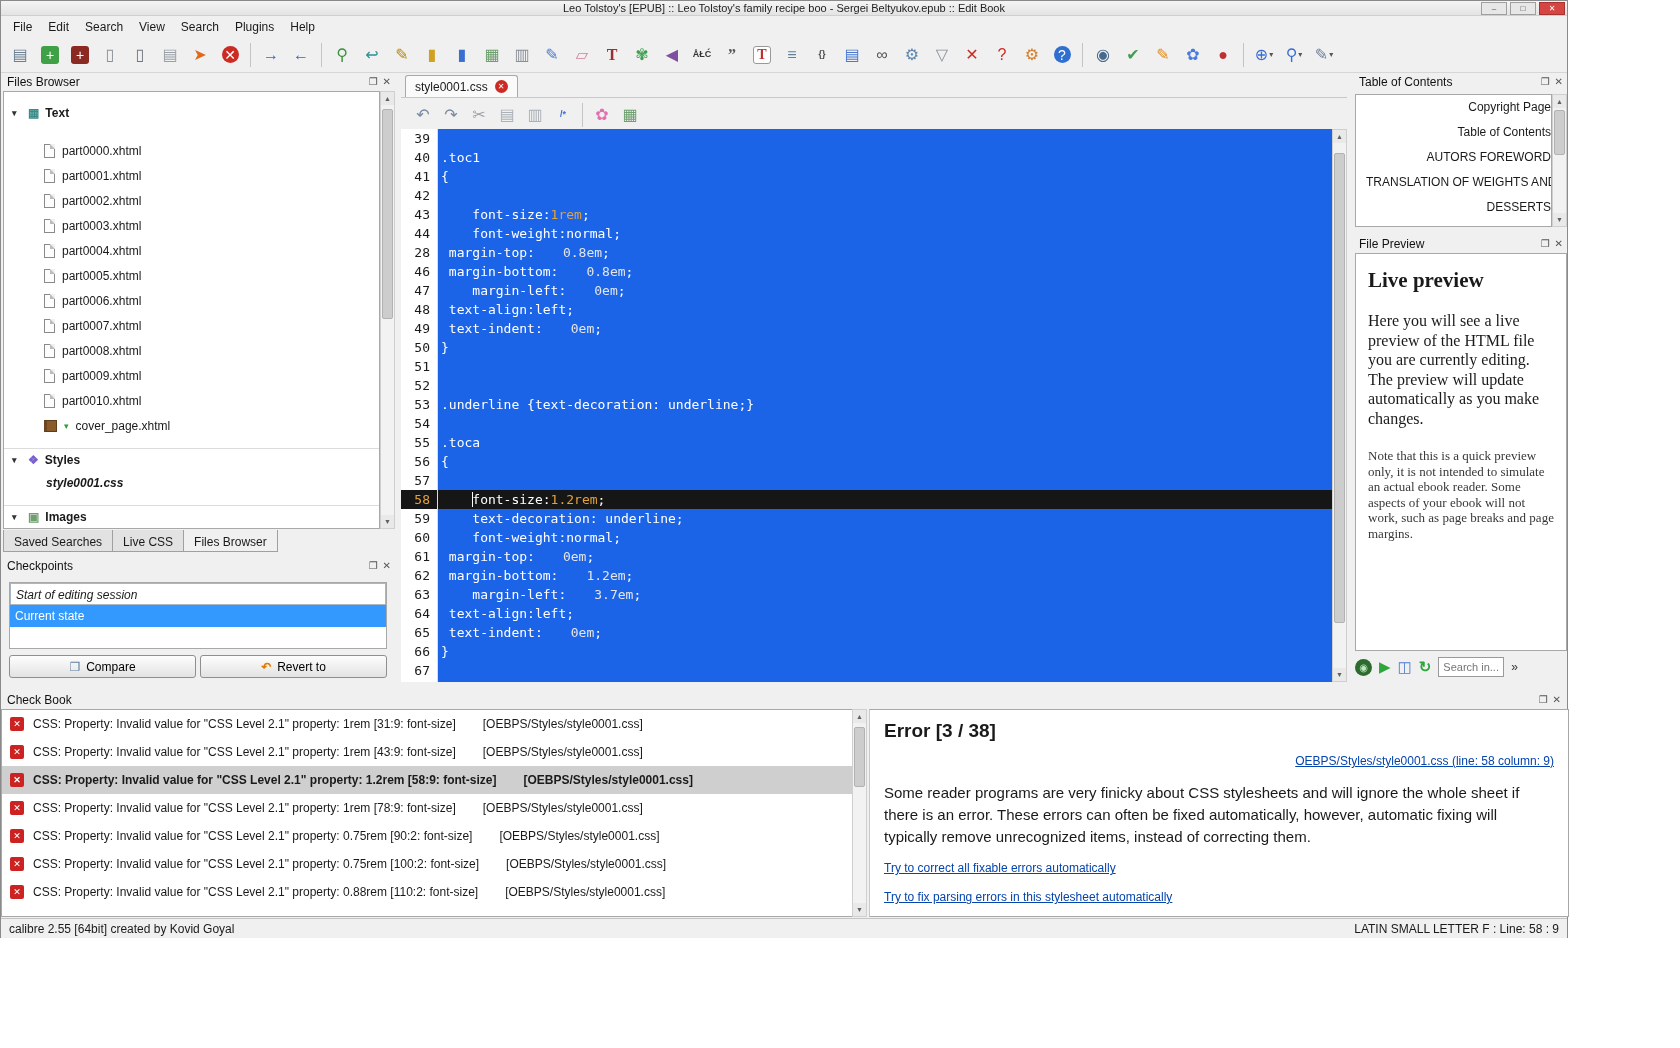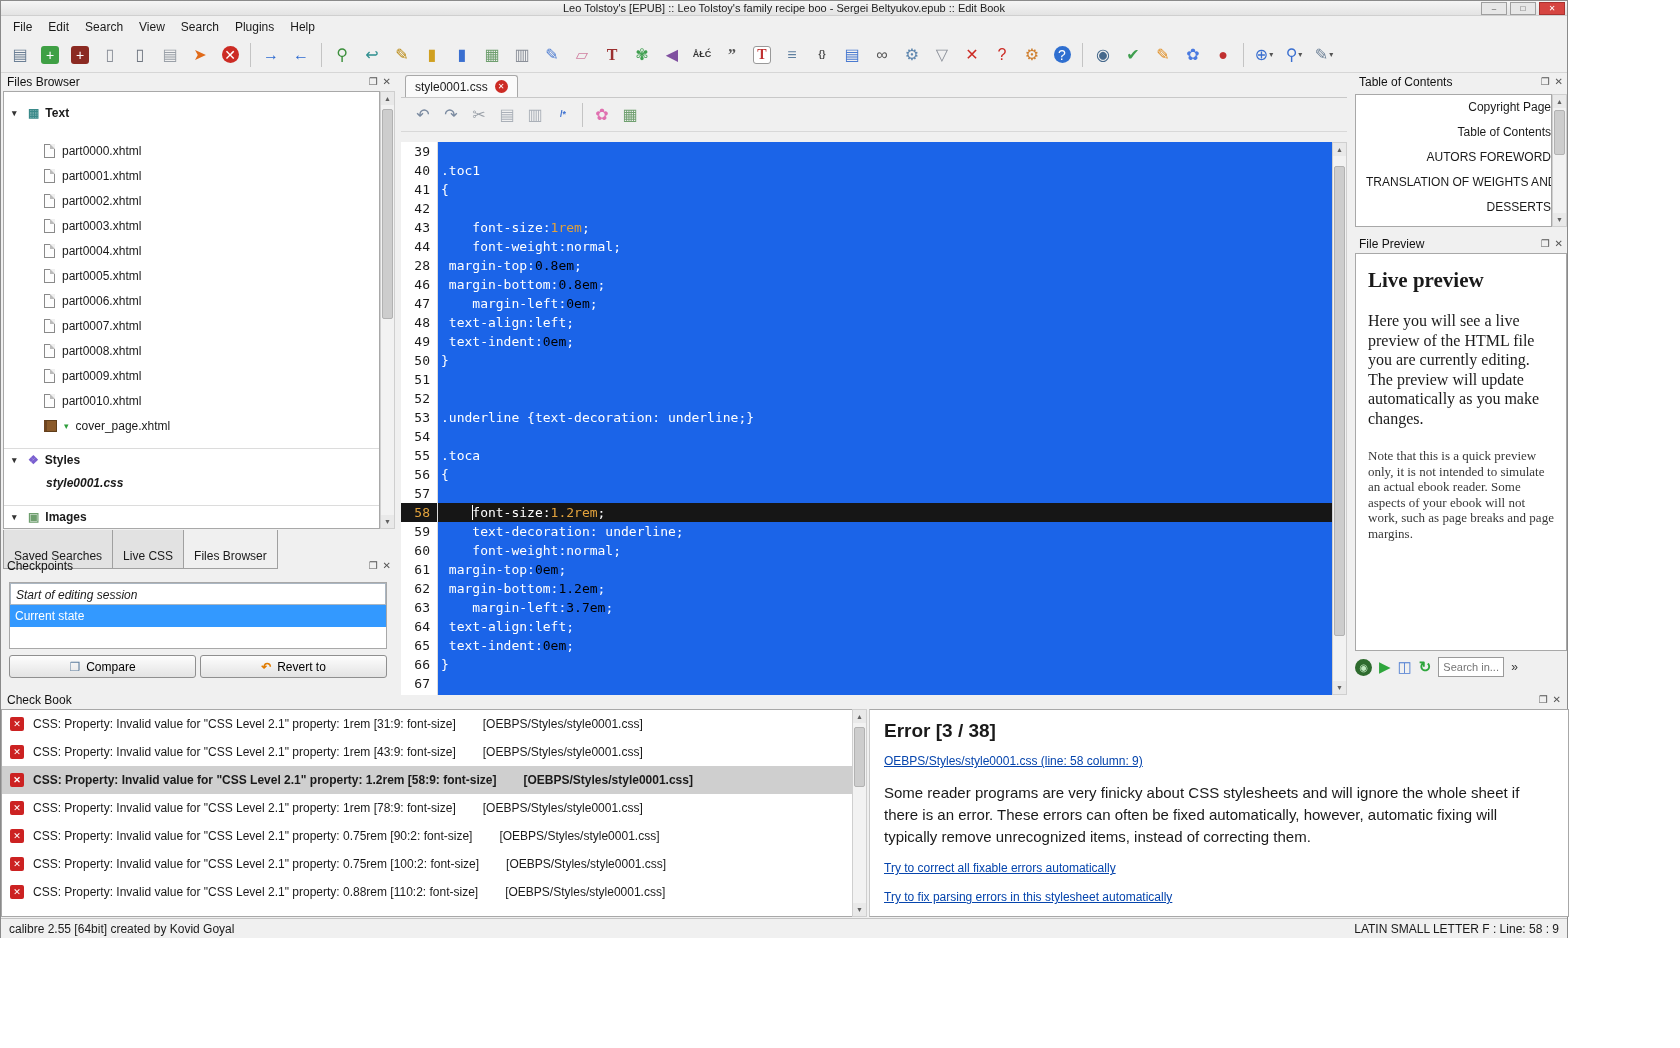--- a/index.html
+++ b/index.html
@@ -49,50 +49,50 @@
   .file-list { margin-top:14px; }
   .file-row { height:25px; display:flex; align-items:center; gap:7px; padding-left:40px; }
   .page-icon { width:11px; height:14px; background:#fdfdfd; border:1px solid #8a8a8a; position:relative; flex:0 0 auto; }
   .page-icon::after { content:""; position:absolute; right:-1px; top:-1px; border-style:solid; border-width:0 5px 5px 0; border-color:transparent #f0f0f0 #bbb transparent; }
   .book-icon { width:13px; height:12px; background:#8a5a2a; border:1px solid #5f3d1a; border-left:3px solid #6e4520; flex:0 0 auto; }
   .cover-mark { color:#2e9e3c; font-size:9px; }
   .file-row.open-file { padding-left:42px; }
   .file-row.open-file .fname { font-weight:bold; font-style:italic; }
   .fb-scroll { left:379px; top:90px; height:438px; }
   .fb-tabs { position:absolute; left:2px; top:529px; height:22px; display:flex; }
-  .fb-tab { padding:19px 10px; border:1px solid #a0a0a0; border-top:none; background:#e2e2e2; font-size:12px; margin-right:-1px; }
+  .fb-tab { padding:5px 10px; border:1px solid #a0a0a0; border-top:none; background:#e2e2e2; font-size:12px; margin-right:-1px; }
   .fb-tab.active { background:#f0f0f0; }
 
   
   .cp-hd { left:0; top:556px; width:396px; }
   .cp-list { left:8px; top:581px; width:378px; height:67px; }
   .cp-row { height:22px; line-height:22px; padding-left:5px; background:#fff; }
   .cp-row.focused { border:1px solid #aab6c2;font-style:italic; }
   .cp-row.selected { background:#3399ff; color:#fff; }
   .cp-btns { position:absolute; left:8px; top:654px; width:378px; display:flex; gap:4px; }
   .btn { flex:1; height:23px; display:inline-flex; align-items:center; justify-content:center; gap:6px; background:linear-gradient(#fdfdfd,#e3e3e3); border:1px solid #8f8f8f; border-radius:3px; font-size:12px; font-family:inherit; }
   .btn-ico { font-size:12px; }
   .btn-ico.orange { color:#e07b00; font-weight:bold; }
   .btn-ico.gray { color:#5f7f9f; }
 
   
   .ed-tabs { position:absolute; left:400px; top:72px; width:946px; height:25px; border-bottom:1px solid #c8c8c8; display:flex; align-items:flex-end; padding-left:4px; }
   .ed-tab { height:22px; background:#fafafa; border:1px solid #a8a8a8; border-bottom:none; border-radius:3px 3px 0 0; display:flex; align-items:center; gap:7px; padding:0 9px; font-size:12px; }
   .tab-close { width:13px; height:13px; border-radius:50%; background:#cc2b24; color:#fff; font-size:8px; display:inline-flex; align-items:center; justify-content:center; }
   .ed-toolbar { position:absolute; left:400px; top:97px; width:946px; height:34px; display:flex; align-items:center; padding-left:8px; border-bottom:1px solid #d8d8d8; }
   .ed-toolbar .tb-btn { width:28px; height:26px; }
-  .ed-body { position:absolute; left:400px; top:141px; width:946px; height:553px; display:flex; }
+  .ed-body { position:absolute; left:400px; top:128px; width:946px; height:553px; display:flex; }
   .gutter { width:37px; background:#ffffff; border-right:1px solid #dcdcdc; font-family:"DejaVu Sans Mono",monospace; font-size:13px; color:#1a1a1a; }
   .gut-ln { height:19px; line-height:19px; text-align:right; padding-right:7px; }
   .gut-ln.current { background:#161616; color:#e2a23c; }
   .code { flex:1; background:#1b64e8; font-family:"DejaVu Sans Mono",monospace; font-size:13px; overflow:hidden; }
   .code-ln { height:19px; line-height:19px; white-space:pre; padding-left:3px; position:relative; }
   .code-ln.current { background:#161616; }
   .code-ln.current::after { content:""; position:absolute; left:34px; top:2px; bottom:2px; width:1px; background:#fff; }
-  .tk-p { color:#ffffff; } .tk-rem { color:#e2a23c; } .tk-em { color:#000000; }
+  .tk-p { color:#ffffff; } .tk-rem { color:#e2a23c; } .tk-em { color:#e5e5e5;margin-left:28px; }
   .ed-scroll { position:relative; height:553px; flex:0 0 15px; border:1px solid #cfcfcf; background:#f2f2f2; display:flex; flex-direction:column; }
 
   
   .toc-hd { left:1352px; top:72px; width:216px; }
   .toc-list { left:1354px; top:93px; width:197px; height:133px; }
   .toc-item { height:25px; line-height:25px; padding-left:10px; white-space:nowrap; overflow:hidden;text-align:right; }
   .toc-scroll { left:1551px; top:93px; height:133px; }
   .fp-hd { left:1352px; top:234px; width:216px; }
   .fp-box { left:1354px; top:252px; width:212px; height:398px; padding:10px 12px; font-family:"Liberation Serif",serif; }
   .fp-heading { font-size:21px; font-weight:bold; margin:4px 0 18px; }
@@ -111,21 +111,21 @@
   .cb-hd { left:0; top:690px; width:100%; }
   .cb-list { left:0; top:708px; width:852px; height:208px; border-right:none; }
   .cb-row { height:28px; display:flex; align-items:center; gap:9px; padding-left:8px; white-space:nowrap; }
   .cb-row.selected { background:#cfcfcf; font-weight:bold; }
   .err-x { width:14px; height:14px; background:#cc2222; border-radius:2px; color:#fff; font-size:9px; display:inline-flex; align-items:center; justify-content:center; flex:0 0 auto; }
   .err-file { margin-left:18px; }
   .cb-scroll { left:851px; top:708px; height:208px; }
   .cb-detail { left:868px; top:708px; width:700px; height:208px; border-left:1px solid #c8c8c8; padding:10px 14px; }
   .cbd-title { font-size:19px; font-weight:bold; margin-bottom:12px; }
   a.lnk { color:#0645ad; text-decoration:underline; display:block; font-size:12px; cursor:pointer; }
-  .cbd-loc { margin-bottom:14px; }
+  .cbd-loc { margin-bottom:14px;text-align:right; }
   .cbd-body { font-size:15px; line-height:1.45; margin-bottom:14px; max-width:660px; }
   .cbd-links a { margin-bottom:15px; }
 
   
   .statusbar { position:absolute; left:0; top:917px; width:100%; height:20px; background:#f0f0f0; border-top:1px solid #c4c4c4; display:flex; align-items:center; justify-content:space-between; padding:0 8px; font-size:12px; }
 </style>
 </head>
 <body>
 
 <div id="desktop">

